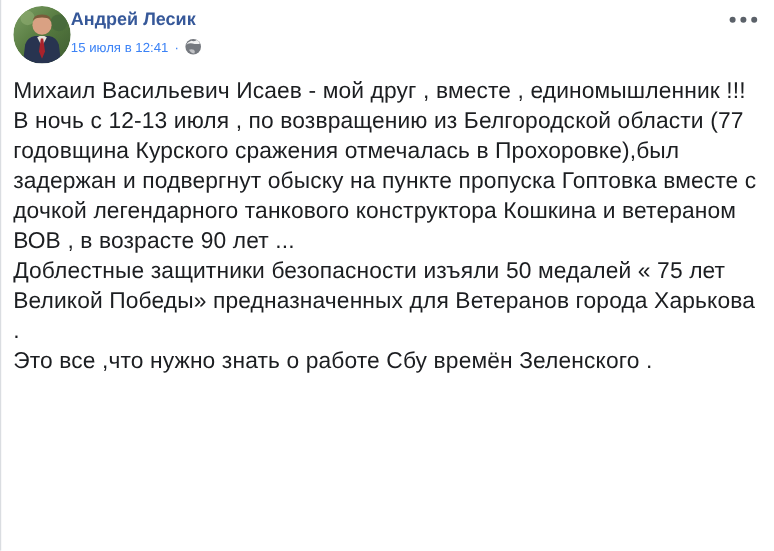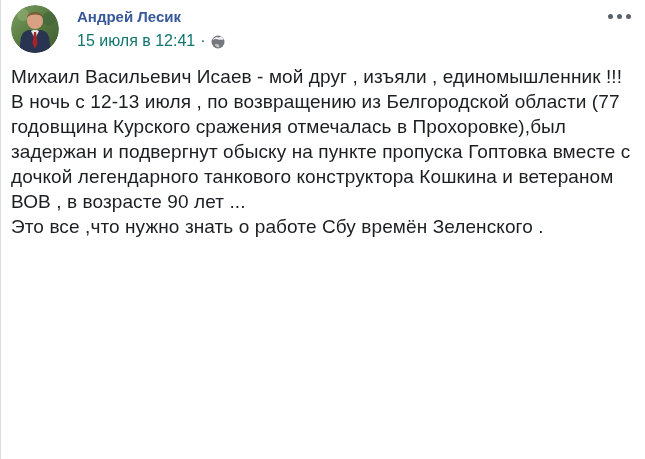--- a/index.html
+++ b/index.html
@@ -31,37 +31,36 @@
     border-radius: 50%;
     overflow: hidden;
     flex: 0 0 48px;
     display: block;
     cursor: pointer;
   }
   .avatar svg { display: block; }
   .header-meta {
     display: flex;
     flex-direction: column;
-    margin-left: 18px;
     padding-top: 2px;
   }
   .author-name {
     color: #365899;
     font-weight: bold;
     font-size: 15px;
     line-height: 20px;
     text-decoration: none;
     cursor: pointer;
   }
   .sub-row {
     display: flex;
-    align-items: flex-end;
+    align-items: flex-start;
     margin-top: 5px;
-    color: #0f766e;
-    font-size: 16px;
+    color: #3b82f6;
+    font-size: 11px;
     line-height: 17px;
   }
   .timestamp { cursor: pointer; }
   .sub-sep { margin: 0 5px; }
   .globe-wrap { display: inline-flex; align-items: center; }
   .options-btn {
     position: absolute;
     top: 8px;
     right: 8px;
     background: transparent;
@@ -139,19 +138,20 @@
       <span class="ellipsis">
           <i></i>
           <i></i>
           <i></i>
         </span>
     </button>
 
   </header>
 
   <div class="post-body">
-    <p>Михаил Васильевич Исаев - мой друг , изъяли , единомышленник !!!</p>
+    <p>Михаил Васильевич Исаев - мой друг , вместе , единомышленник !!!</p>
     <p>В ночь с 12-13 июля , по возвращению из Белгородской области (77 годовщина Курского сражения отмечалась в Прохоровке),был задержан и подвергнут обыску на пункте пропуска Гоптовка вместе с дочкой легендарного танкового конструктора Кошкина и ветераном ВОВ , в возрасте 90 лет ...</p>
+    <p>Доблестные защитники безопасности изъяли 50 медалей « 75 лет Великой Победы» предназначенных для Ветеранов города Харькова .</p>
     <p>Это все ,что нужно знать о работе Сбу времён Зеленского .</p>
 
   </div>
 
 </article>
 
 </body></html>

